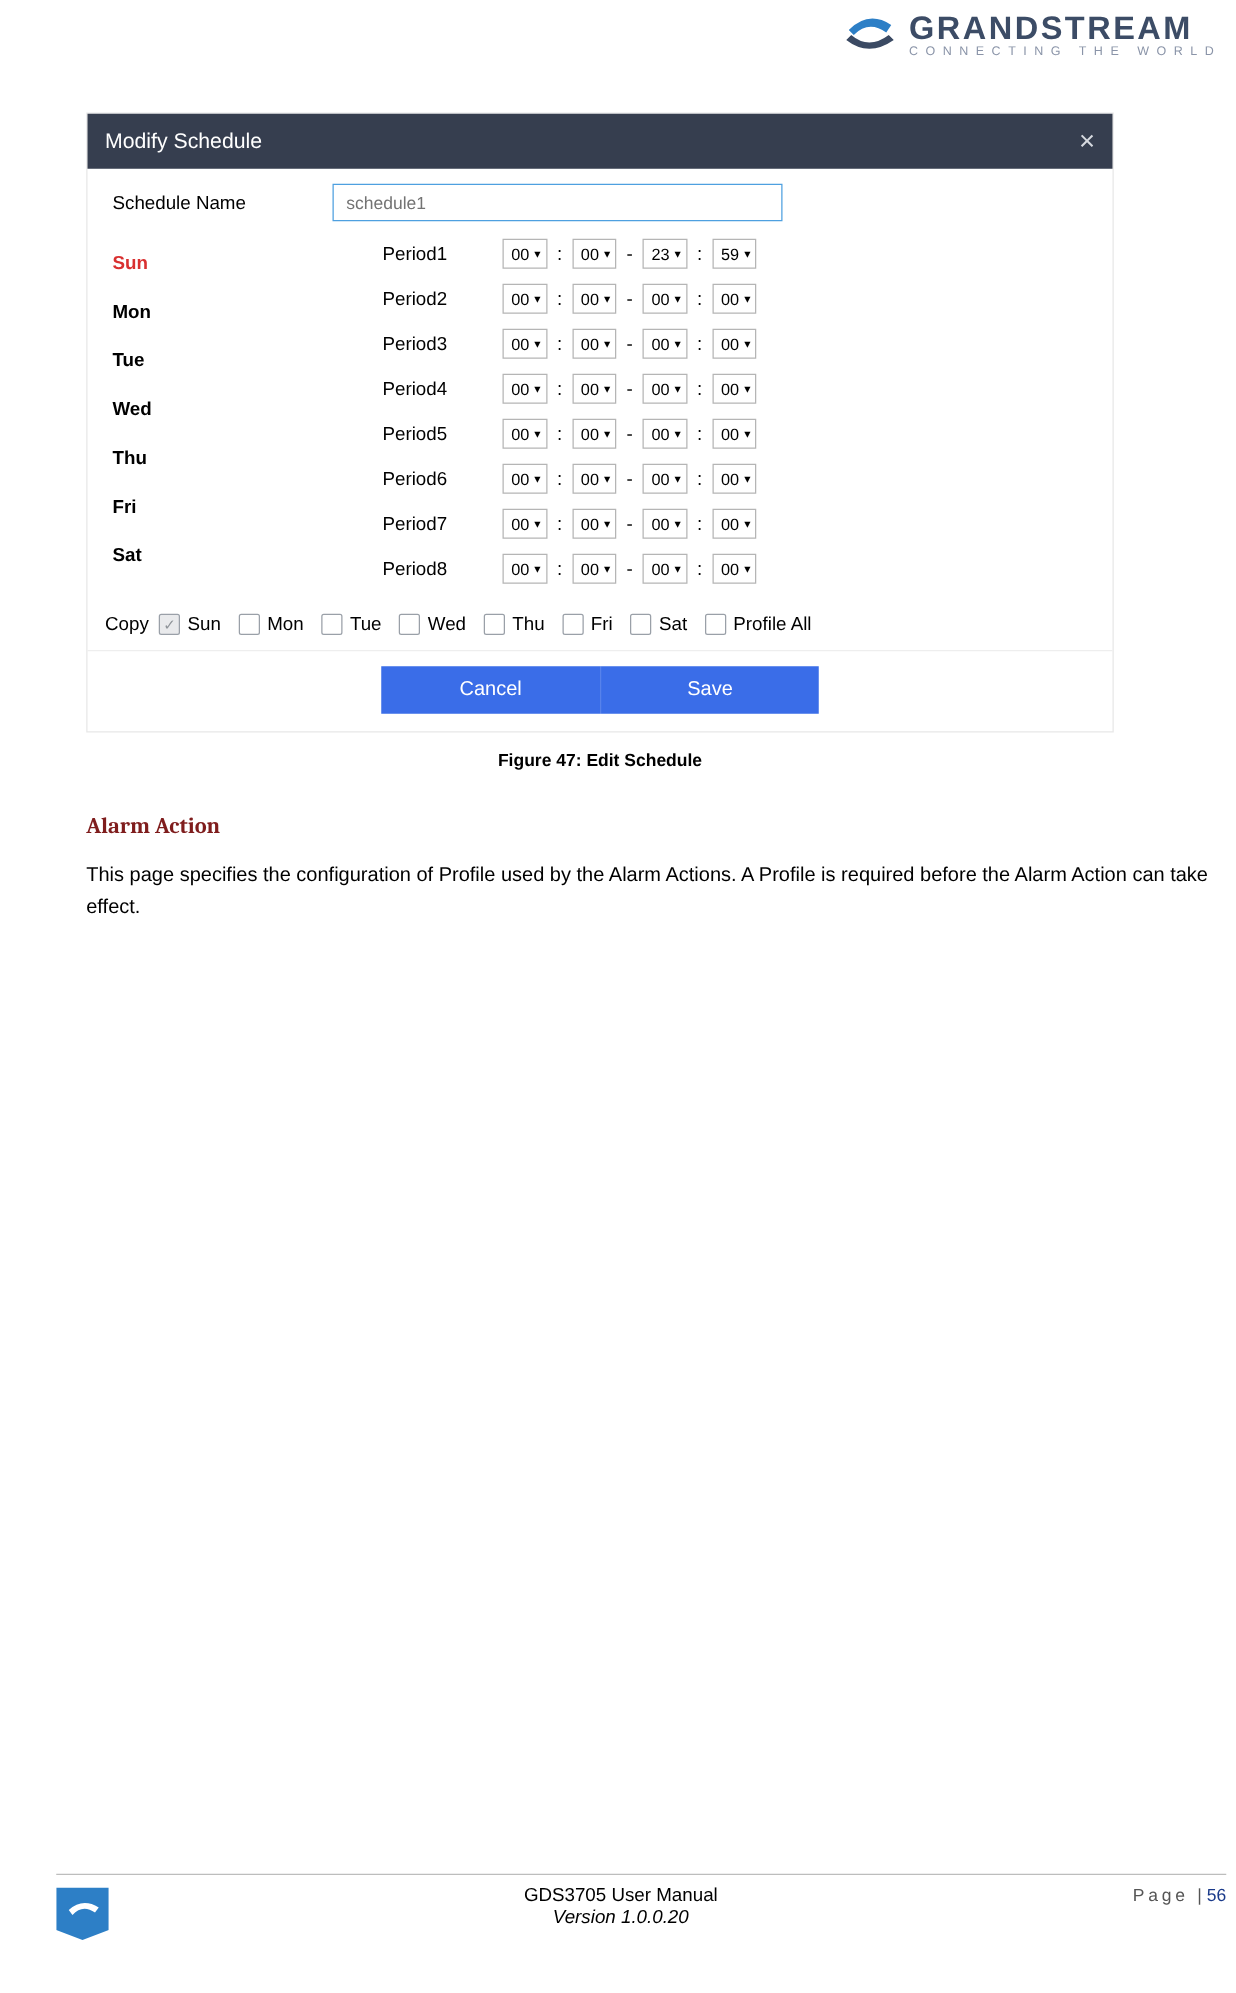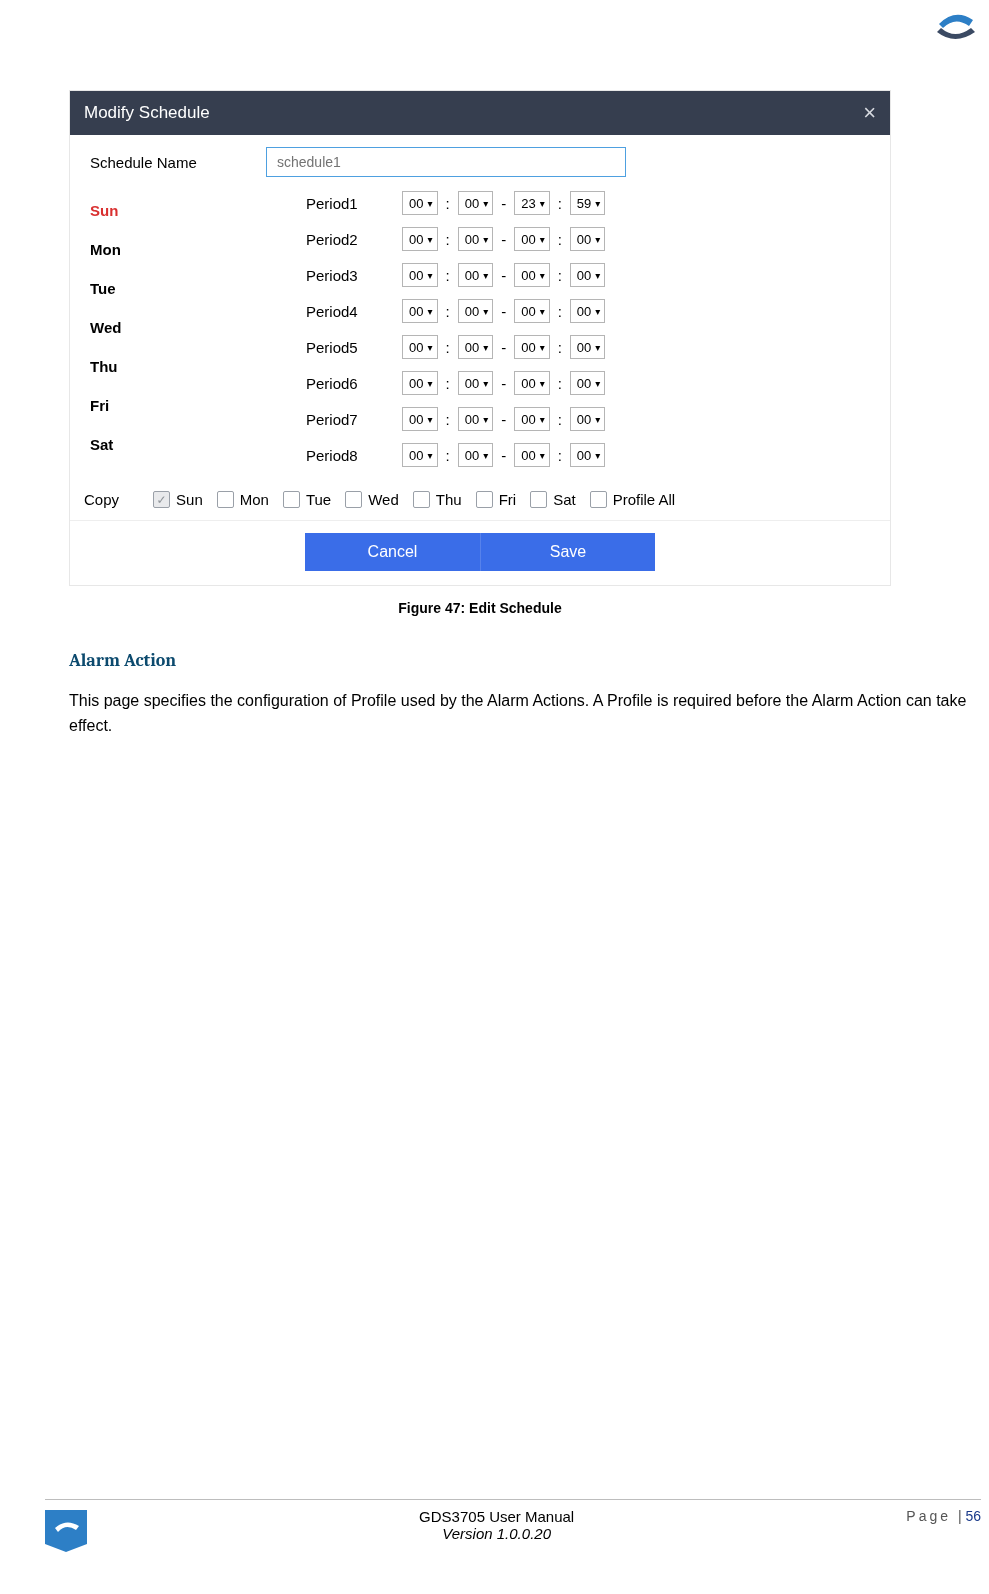--- a/index.html
+++ b/index.html
@@ -116,21 +116,21 @@
     cursor: pointer;
   }
   .sel .caret {
     margin-left: 4px;
     font-size: 10px;
   }
   .tsep { padding: 0 2px; font-size: 15px; }
   .copy-row {
     display: flex;
     align-items: center;
-    gap: 28px;
+    gap: 2px;
     padding: 12px 14px;
     border-top: none;
     font-size: 15px;
   }
   .copy-label { margin-right: 6px; }
   .cb {
     display: inline-flex;
     align-items: center;
     gap: 6px;
   }
@@ -168,21 +168,21 @@
   }
   .btn + .btn { margin-left: 0; border-left: 1px solid rgba(255,255,255,0.15); }
   .caption {
     text-align: center;
     font-size: 14px;
     font-weight: 700;
     margin: 14px 0 34px;
     width: 822px;
   }
   .section-heading {
-    color: #0c4a6e;
+    color: #7f1d1d;
     font-size: 18px;
     font-weight: 700;
     font-family: "Cambria", Georgia, serif;
     margin-bottom: 18px;
   }
   .body-text {
     font-size: 16px;
     line-height: 1.55;
   }
   .footer {
@@ -224,20 +224,24 @@
 </style>
 </head>
 <body>
 
 <div class="header-logo">
   <span class="logo-icon">
     <svg width="44" height="42" viewBox="0 0 44 42">
       <path d="M6 18 Q22 2 40 14 L36 20 Q22 10 10 22 Z" fill="#2d7fc6"></path>
       <path d="M4 26 Q22 40 42 26 L38 22 Q22 34 8 22 Z" fill="#3b4a63"></path>
     </svg>
+  </span>
+  <span class="logo-text">
+    <span class="brand">GRANDSTREAM</span>
+    <span class="tag">CONNECTING THE WORLD</span>
   </span>
 </div>
 
 <div class="content">
 
   <div class="figure-wrap">
     <div class="dialog-header">
       <span>Modify Schedule</span>
       <span class="dialog-close">×</span>
     </div>

